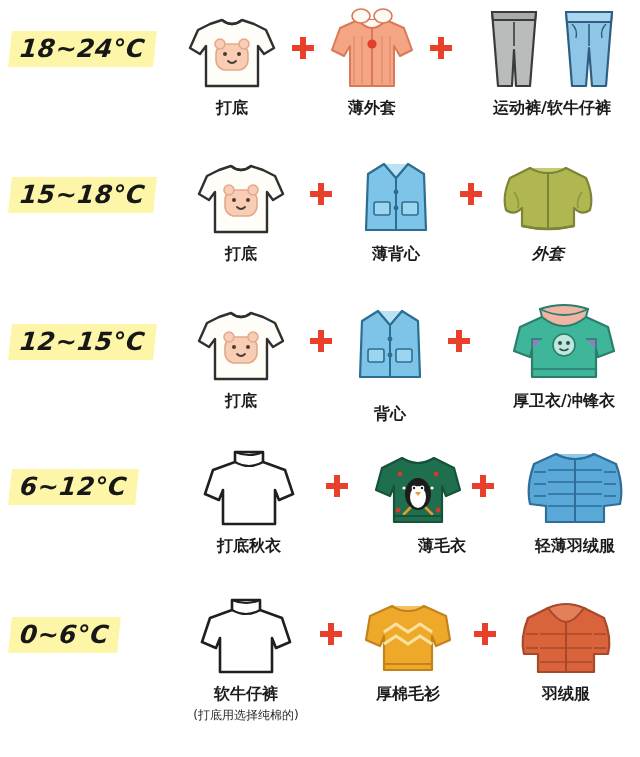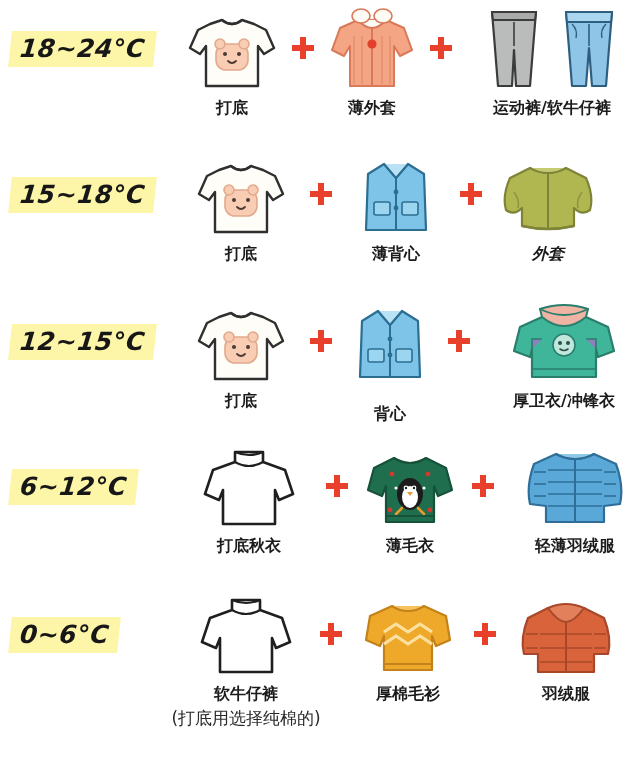--- a/index.html
+++ b/index.html
@@ -67,21 +67,21 @@
   .label {
     margin-top: 6px;
     font-size: 16px;
     font-weight: bold;
     color: #1b1b1b;
     white-space: nowrap;
     font-family: "DejaVu Sans", sans-serif;
   }
   .sublabel {
     margin-top: 2px;
-    font-size: 17px;
+    font-size: 12px;
     color: #2a2a2a;
     white-space: nowrap;
     font-family: "DejaVu Sans", sans-serif;
   }
   .plus {
     flex: 0 0 auto;
     width: 34px;
     height: 86px;
     display: flex;
     align-items: center;
@@ -94,21 +94,21 @@
   .row-1 .item-a { width: 108px; }
   .row-1 .item-b { width: 104px; }
   .row-1 .item-c { width: 188px; }
   .row-2 .item-a { width: 126px; }
   .row-2 .item-b { width: 116px; }
   .row-2 .item-c { width: 120px; font-style: italic; }
   .row-3 .item-a { width: 126px; }
   .row-3 .item-b { width: 104px; gap: 13px; }
   .row-3 .item-c { width: 176px; }
   .row-4 .item-a { width: 142px; }
-  .row-4 .item-b { width: 112px; }
+  .row-4 .item-b { width: 112px; align-items: flex-end; }
   .row-4 .item-c { width: 150px; }
   .row-5 .item-a { width: 136px; }
   .row-5 .item-b { width: 120px; }
   .row-5 .item-c { width: 128px; }
 
   .r1 { height: 152px; padding-top: 6px; }
   .r2 { height: 147px; }
   .r3 { height: 145px; }
   .r4 { height: 148px; }
   .r5 { height: 160px; }

